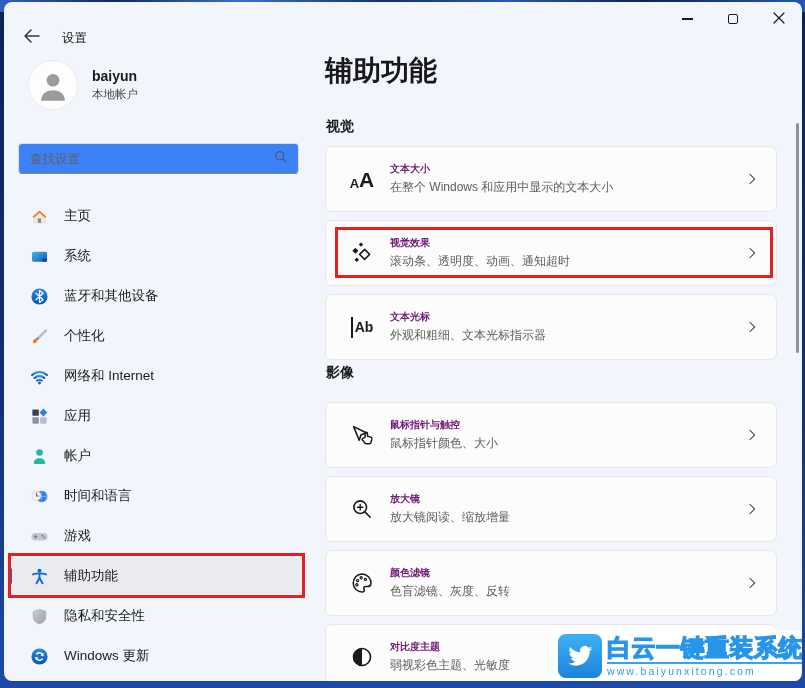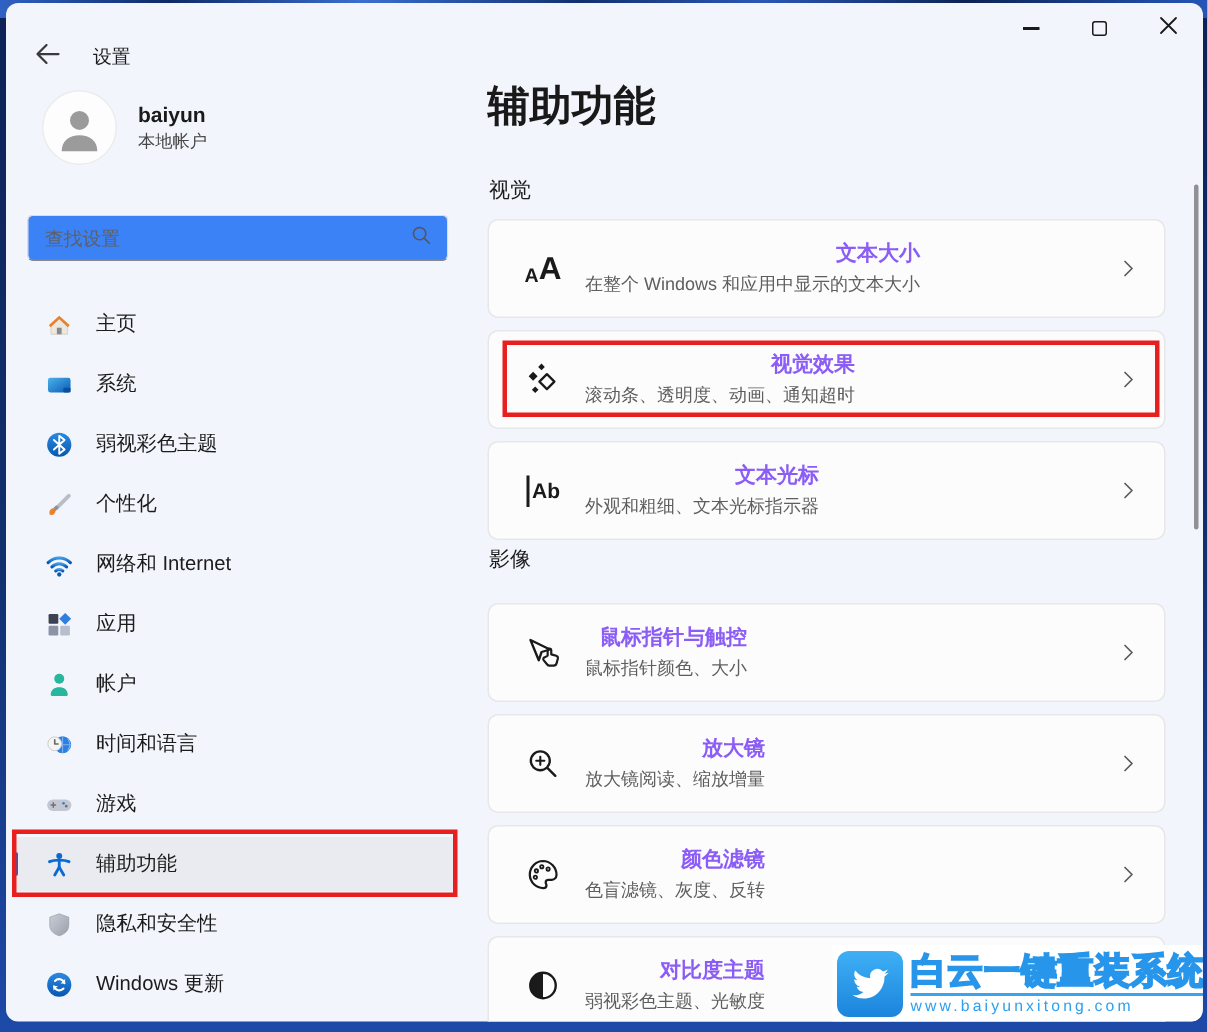--- a/index.html
+++ b/index.html
@@ -40,27 +40,27 @@
   .nav { position:absolute; left:4px; top:196px; width:297px; display:flex; flex-direction:column; gap:4px; }
   .nav-item { position:relative; height:36px; display:flex; align-items:center; padding-left:21px; gap:15px;
               border-radius:5px; cursor:pointer; }
   .nav-item.selected { background:#eaebf1; }
   .nav-pill { position:absolute; left:1px; top:10px; width:3px; height:16px; border-radius:2px; background:#0a6ad2; }
   .nav-label { font-size:13.5px; color:#1c1c1c; white-space:nowrap; }
   .nav-ico { width:20px; height:20px; flex:0 0 20px; display:flex; align-items:center; justify-content:center; }
 
   
   .page-title { position:absolute; left:321px; top:50px; font-size:28px; font-weight:700; color:#191919; }
-  .sec-header { position:absolute; left:322px; font-size:14px; font-weight:400; color:#1b1b1b; }
+  .sec-header { position:absolute; left:322px; font-size:14px; font-weight:700; color:#1b1b1b; }
   .card { position:absolute; left:321px; width:452px; height:66px; background:#fcfcfd;
           border:1px solid #e7e7ea; border-radius:7px; display:flex; align-items:center;
           padding:0 16px 0 22px; cursor:pointer; }
   .card-ico { width:28px; height:28px; flex:0 0 28px; display:flex; align-items:center; justify-content:center;
               margin-right:14px; color:#1a1a1a; }
-  .card-title { font-size:14px; font-weight:700; color:#8b5cf6;text-align:right; }
+  .card-title { font-size:10px; font-weight:700; color:#701a75; }
   .card-sub { font-size:12px; color:#5e5e5e; margin-top:3px; }
   .card-chevron { margin-left:auto; display:flex; align-items:center; }
 
   .aa-glyph { display:flex; align-items:flex-end; font-weight:600; color:#1a1a1a; line-height:1; }
   .aa-s { font-size:13px; } .aa-l { font-size:21px; }
   .tc-glyph { display:flex; align-items:center; color:#1a1a1a; }
   .tc-bar { width:2px; height:21px; background:#1a1a1a; margin-right:2px; }
   .tc-txt { font-size:14px; font-weight:600; }
 
   
@@ -175,21 +175,21 @@
             <defs>
                 <linearGradient id="gbt" x1="0" y1="0" x2="0" y2="1">
                   <stop offset="0" stop-color="#2c8ae0"></stop>
                   <stop offset="1" stop-color="#0857b0"></stop>
                 </linearGradient>
               </defs>
             <circle cx="12" cy="12" r="10.2" fill="url(#gbt)"></circle>
             <path d="M7.5 8 L16.5 16 L12 19.5 V4.5 L16.5 8 L7.5 16" stroke="#ffffff" stroke-width="1.6" fill="none" stroke-linecap="round" stroke-linejoin="round"></path>
           </svg>
         </span>
-        <span class="nav-label">弱视彩色主题</span>
+        <span class="nav-label">蓝牙和其他设备</span>
       </div>
 
       <div class="nav-item">
         <span class="nav-ico">
           <svg width="19" height="19" viewBox="0 0 24 24">
             <path d="M9.5 15 L20 4.5" stroke="#b9bdc6" stroke-width="3.2" stroke-linecap="round"></path>
             <path d="M7.2 16.8 L9.8 14.2" stroke="#8d929c" stroke-width="3" stroke-linecap="round"></path>
             <path d="M4 20.5 c-1-3.8 1-5.6 3.4-5.3 c2 1.8 1.6 4-.4 5 c-1 .5-2 .5-3 .3 z" fill="#e8822c"></path>
           </svg>
         </span>

